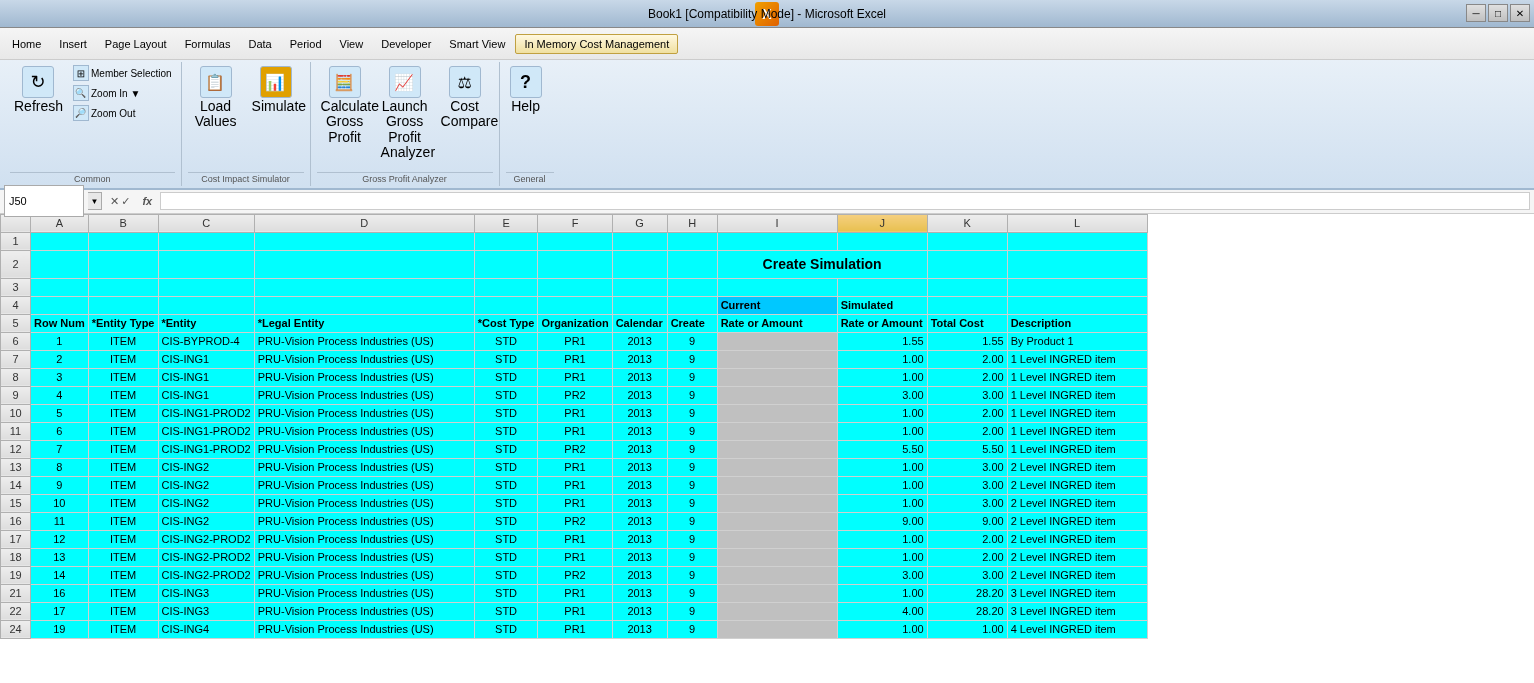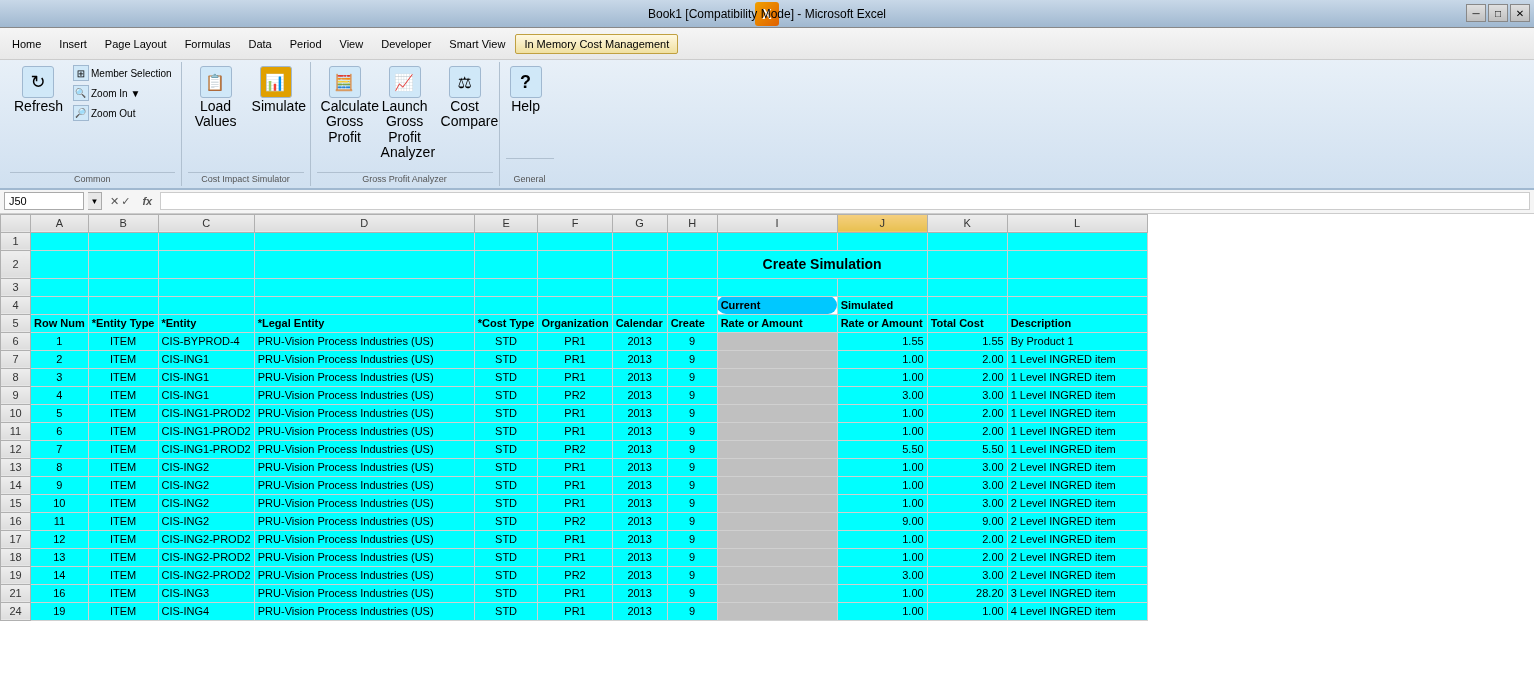--- a/index.html
+++ b/index.html
@@ -97,21 +97,21 @@
       background: #f5f5f5;
       height: 24px;
       display: flex;
       align-items: center;
       border-bottom: 1px solid #ccc;
       padding: 0 4px;
       gap: 4px;
     }
     .cell-ref {
       width: 80px;
-      height: 18px;
+      height: 32px;
       border: 1px solid #aaa;
       background: white;
       font-size: 11px;
       padding: 0 4px;
       display: flex;
       align-items: center;
     }
     .cell-ref-drop {
       width: 14px;
       height: 18px;
@@ -170,21 +170,21 @@
     }
     .cell {
       border: 1px solid #d0d0d0;
       height: 18px;
       padding: 0 3px;
       white-space: nowrap;
       overflow: hidden;
       vertical-align: middle;
     }
     .cell-cyan { background-color: #00ffff; }
-    .cell-lightblue { background-color: #00c8ff; border-radius: 9px; }
+    .cell-lightblue { background-color: #00c8ff; }
     .cell-gray { background-color: #c0c0c0; }
     .cell-bold { font-weight: bold; }
     .cell-center { text-align: center; }
     .cell-right { text-align: right; }
 
     .create-sim-cell {
       font-size: 14px;
       font-weight: bold;
       text-align: center;
     }
@@ -288,21 +288,21 @@
     <div style="font-size:9px;color:#555;text-align:center;border-top:1px solid #b0c0d0;margin-top:9px;padding-top:1px;">Gross Profit Analyzer</div>
   </div>
 
   <div style="display:flex;flex-direction:column;padding:2px 6px;min-width:60px;">
     <div style="display:flex;gap:4px;align-items:flex-start;flex:1;">
       <div class="ribbon-btn">
         <div class="icon" style="font-size:18px;font-weight:bold;">?</div>
         <div class="btn-label">Help</div>
       </div>
     </div>
-    <div style="font-size:9px;color:#555;text-align:center;border-top:1px solid #b0c0d0;margin-top:4px;padding-top:15px;">General</div>
+    <div style="font-size:9px;color:#555;text-align:center;border-top:1px solid #b0c0d0;margin-top:4px;padding-top:1px;">General</div>
   </div>
 </div>
 
 <div class="formula-bar">
   <div class="cell-ref">J50</div>
   <div class="cell-ref-drop">▼</div>
   <div style="display:flex;gap:2px;align-items:center;padding:0 4px;">
     <span style="color:#555;font-size:11px;cursor:pointer;">✕</span>
     <span style="color:#555;font-size:11px;cursor:pointer;">✓</span>
   </div>
@@ -630,20 +630,35 @@
     <td class="cell cell-cyan cell-center">STD</td>
     <td class="cell cell-cyan cell-center">PR1</td>
     <td class="cell cell-cyan cell-center">2013</td>
     <td class="cell cell-cyan cell-center">9</td>
     <td class="cell cell-gray cell-right"></td>
     <td class="cell cell-cyan cell-right">1.00</td>
     <td class="cell cell-cyan cell-right">28.20</td>
     <td class="cell cell-cyan">3 Level INGRED item</td>
   </tr>
         <tr>
+    <td class="row-header">22</td>
+    <td class="cell cell-cyan cell-center">17</td>
+    <td class="cell cell-cyan cell-center">ITEM</td>
+    <td class="cell cell-cyan">CIS-ING3</td>
+    <td class="cell cell-cyan">PRU-Vision Process Industries (US)</td>
+    <td class="cell cell-cyan cell-center">STD</td>
+    <td class="cell cell-cyan cell-center">PR1</td>
+    <td class="cell cell-cyan cell-center">2013</td>
+    <td class="cell cell-cyan cell-center">9</td>
+    <td class="cell cell-gray cell-right"></td>
+    <td class="cell cell-cyan cell-right">4.00</td>
+    <td class="cell cell-cyan cell-right">28.20</td>
+    <td class="cell cell-cyan">3 Level INGRED item</td>
+  </tr>
+        <tr>
     <td class="row-header">24</td>
     <td class="cell cell-cyan cell-center">19</td>
     <td class="cell cell-cyan cell-center">ITEM</td>
     <td class="cell cell-cyan">CIS-ING4</td>
     <td class="cell cell-cyan">PRU-Vision Process Industries (US)</td>
     <td class="cell cell-cyan cell-center">STD</td>
     <td class="cell cell-cyan cell-center">PR1</td>
     <td class="cell cell-cyan cell-center">2013</td>
     <td class="cell cell-cyan cell-center">9</td>
     <td class="cell cell-gray cell-right"></td>

